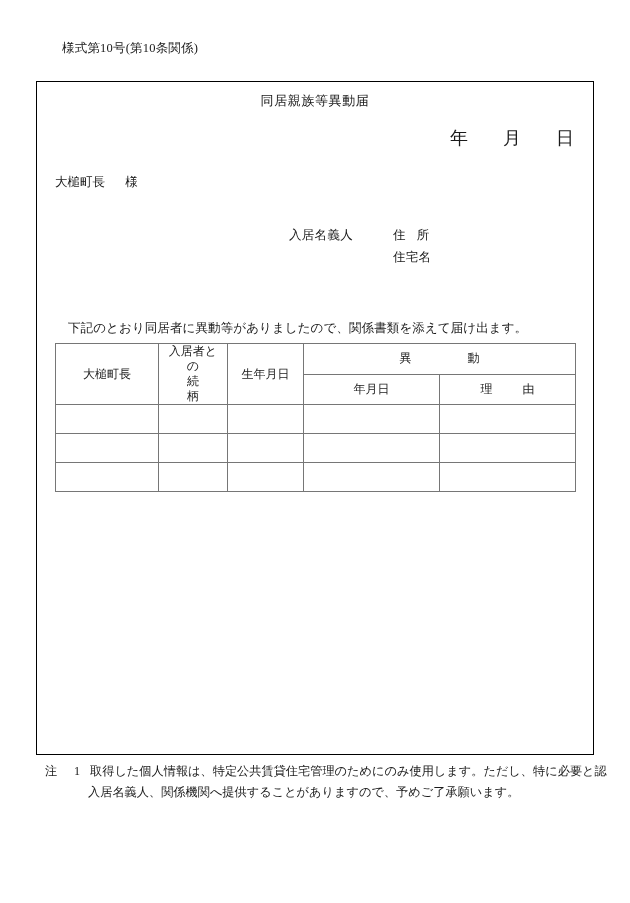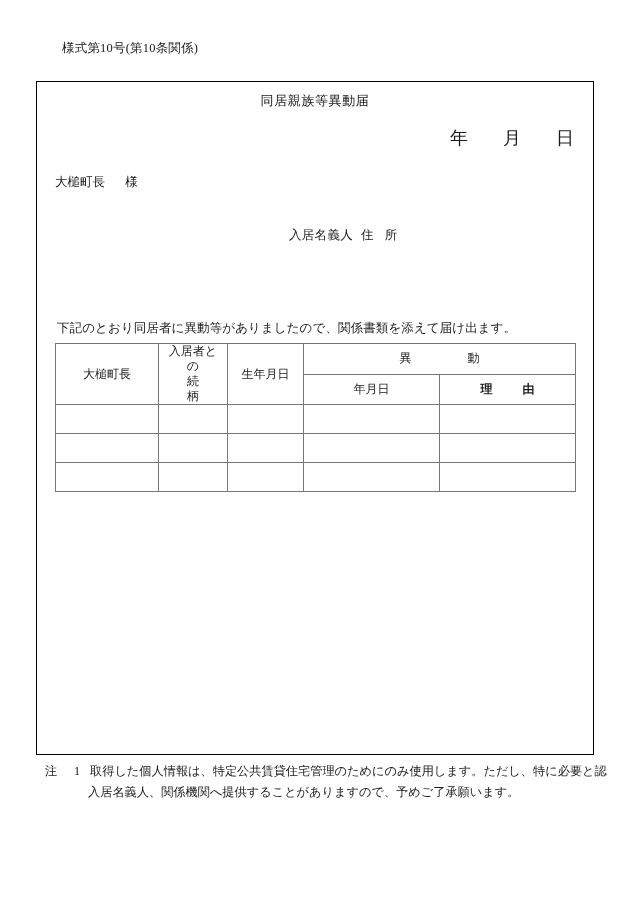--- a/index.html
+++ b/index.html
@@ -85,27 +85,28 @@
     align-items: flex-end;
     height: 22px;
     white-space: nowrap;
   }
   .applicant-owner {
     width: 72px;
     letter-spacing: 0.3px;
   }
   .applicant-label {
     letter-spacing: 0.3px;
+    margin-left: 32px;
   }
   .applicant-label .sp { display: inline-block; width: 11px; }
 
   
   .statement {
     position: absolute;
-    left: 20px;
+    left: 31px;
     top: 238px;
     font-size: 12.5px;
     white-space: nowrap;
     letter-spacing: 0.1px;
   }
 
   
   .tbl-wrap {
     position: absolute;
     left: 18px;
@@ -123,21 +124,21 @@
     text-align: center;
     vertical-align: middle;
     padding: 0;
     line-height: 1.25;
   }
   td.h-name   { width: 102px; height: 42px; }
   td.h-rel    { width: 68px;  height: 42px; margin-left: 16px; }
   td.h-birth  { width: 75px;  height: 42px; }
   td.h-change { height: 21px; }
   td.h-cdate  { width: 67px; height: 21px; }
-  td.h-reason { height: 21px; font-weight: bold; }
+  td.h-reason { height: 21px; }
   td.body-cell { height: 28px; }
 
   .rel-stack { display: block; }
   .rel-stack span { display: block; }
   .sp-wide { display: inline-block; width: 9px; }
   .sp-xwide { display: inline-block; width: 56px; }
   .sp-mwide { display: inline-block; width: 30px; }
 
   
   .footnote {
@@ -177,20 +178,24 @@
       <span class="sp"></span>
       <span>様</span>
     </div>
 
     <div class="applicant">
       <div class="applicant-row">
         <span class="applicant-owner">入居名義人</span>
         <span class="applicant-label">
           <span>住</span><span class="sp"></span><span>所</span>
         </span>
+      </div>
+      <div class="applicant-row">
+        <span class="applicant-owner"></span>
+        <span class="applicant-label">住宅名</span>
       </div>
     </div>
 
     <div class="statement">下記のとおり同居者に異動等がありましたので、関係書類を添えて届け出ます。</div>
 
     <div class="tbl-wrap">
       <table class="form-table">
         <tbody>
           <tr>
             <td class="h-name" rowspan="2">大槌町長</td>

